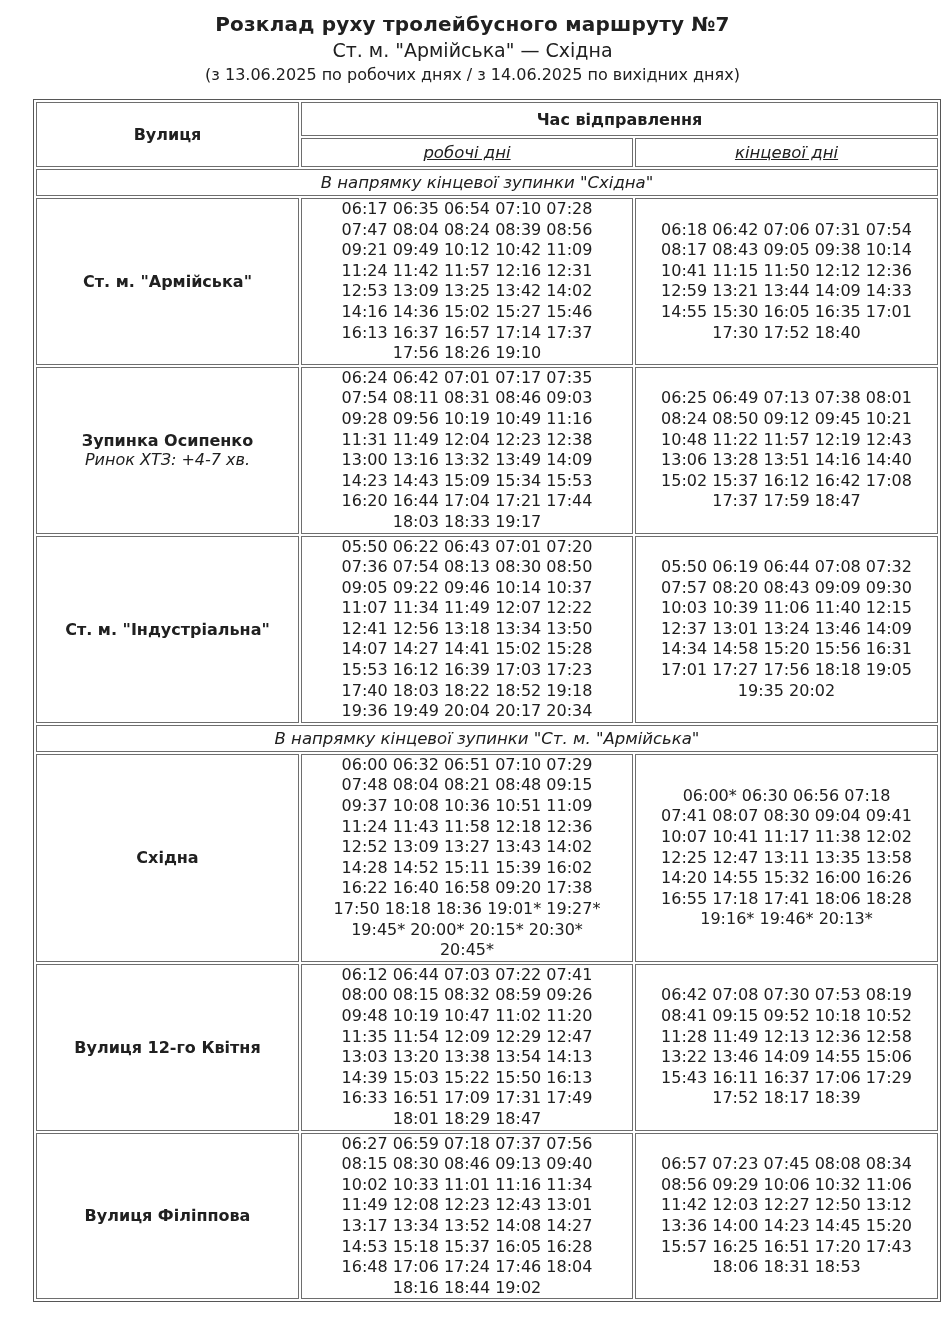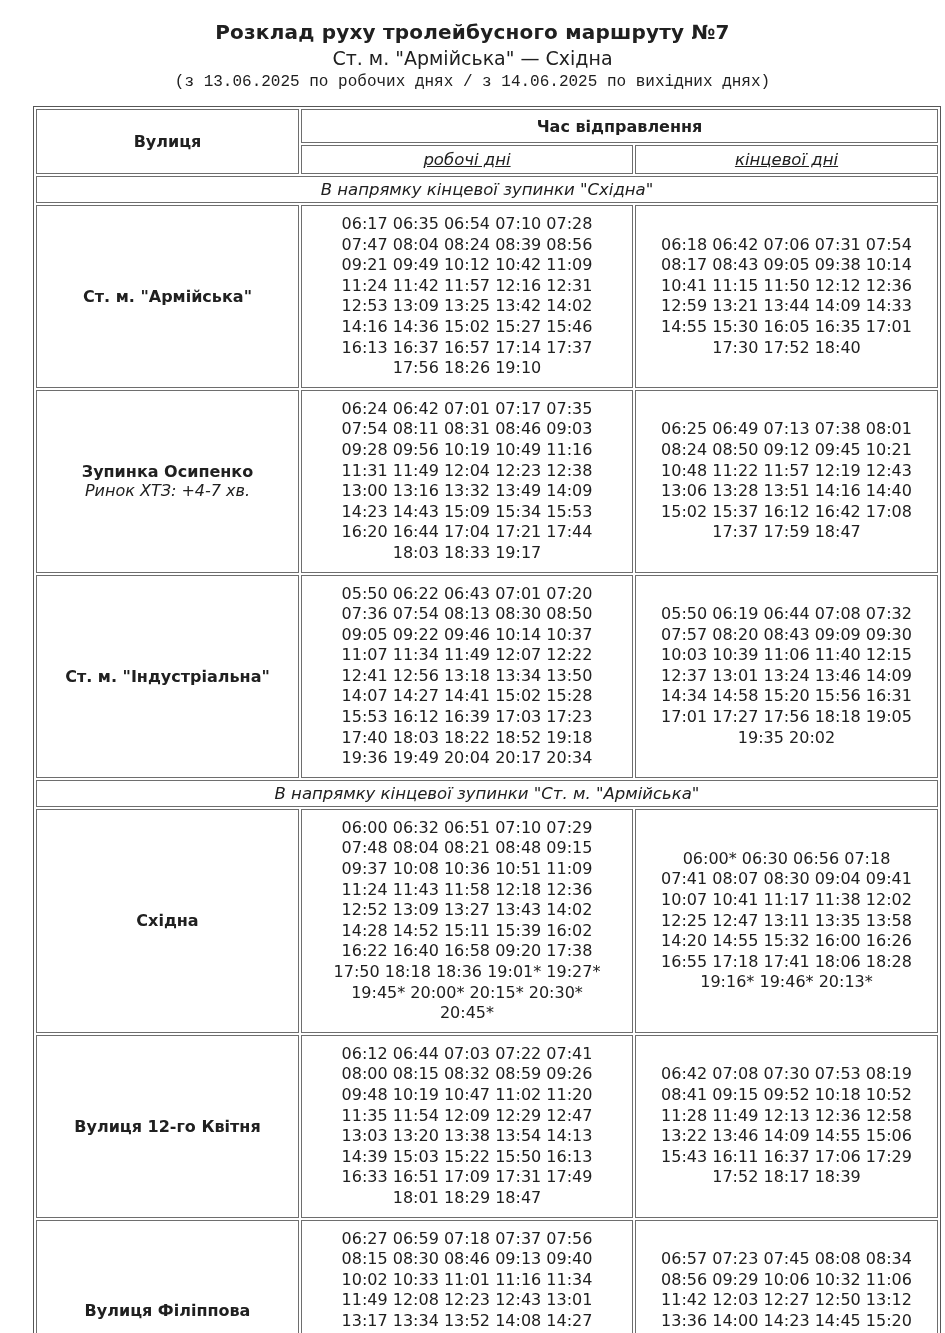--- a/index.html
+++ b/index.html
@@ -8,36 +8,35 @@
     background: #ffffff;
     color: #202020;
     font-family: "DejaVu Sans", "Liberation Sans", sans-serif;
   }
   .page {
     width: 945px;
     min-height: 1333px;
     background: #ffffff;
   }
   .title {
-    padding-top: 20px;
+    padding-top: 12px;
     font-size: 20px;
     font-weight: bold;
     text-align: center;
     letter-spacing: 0.2px;
   }
   .subtitle {
     margin-top: 3px;
     font-size: 19px;
     text-align: center;
   }
   .date-note {
     margin-top: 4px;
     font-size: 16px;
     text-align: center;
-    font-family: Liberation Mono, monospace;
   }
   table.schedule {
     margin: 15px 0 0 33px;
     width: 908px;
     table-layout: fixed;
     border-collapse: separate;
     border-spacing: 2px;
     border: 1px solid #565656;
     background: #ffffff;
   }
@@ -75,21 +74,21 @@
     padding: 2px;
   }
   .stop-name { font-weight: bold; }
   .stop-note { font-style: italic; }
   td.times {
     font-size: 16px;
     line-height: 20.6px;
     text-align: center;
     vertical-align: middle;
     white-space: pre-line;
-    padding: 8px 0;
+    padding: 0 0;
   }
 </style>
 </head>
 <body>
 
 <div class="page">
   <div class="title">Розклад руху тролейбусного маршруту №7</div>
   <div class="subtitle">Ст. м. "Армійська" — Східна</div>
   <div class="date-note">(з 13.06.2025 по робочих днях / з 14.06.2025 по вихідних днях)</div>
 

